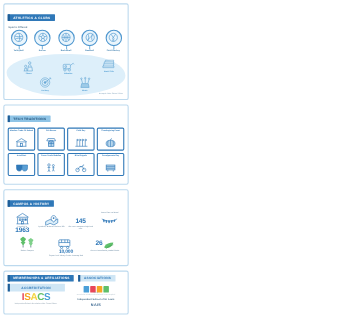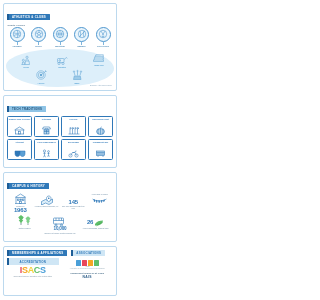--- a/index.html
+++ b/index.html
@@ -470,21 +470,21 @@
               <path d="M2 12c3-5 9-7 16-7-1 7-7 11-16 10z" fill="#5fbf6a"></path>
               <path d="M5 16c4-4 9-6 13-7" stroke="#3f9a4f" stroke-width="0.9"></path>
             </svg>
           </div>
         </div>
         <div class="cap">Acres of woodlands, ponds &amp; trails</div>
       </div>
     </div>
   </div>
 
-  <div class="panel" style="top:246px;height:50px;">
+  <div class="panel" style="top:246px;height:40px;">
 
     <div style="display:flex;align-items:flex-start;">
       <div class="ribbon">Memberships &amp; Affiliations</div>
       <div class="ribbon pale" style="margin-left:4px;">Associations</div>
     </div>
 
     <div class="memrow" style="margin-top:2px;">
 
       <div class="memcol">
         <div class="ribbon pale" style="margin:0;display:block;text-align:center;padding:1.2px 2px;">Accreditation</div>

